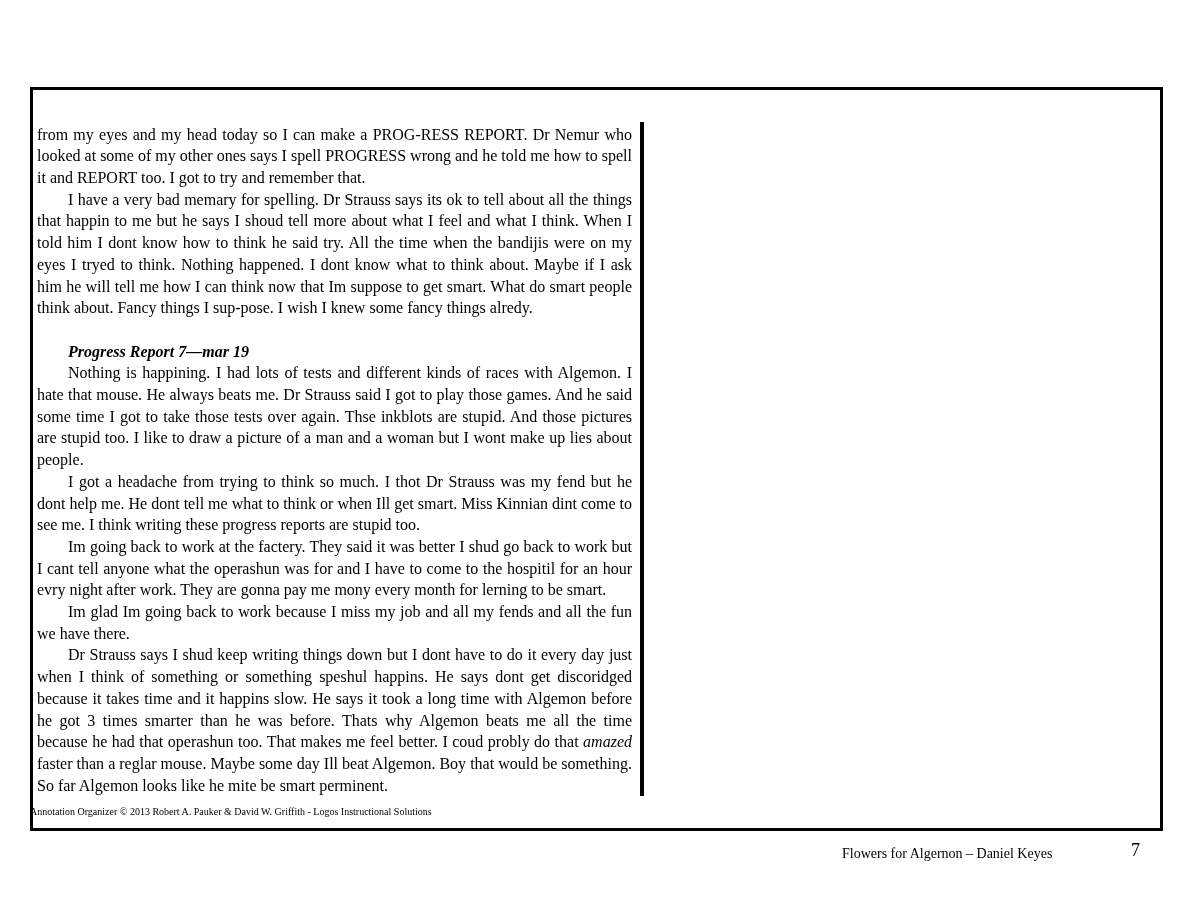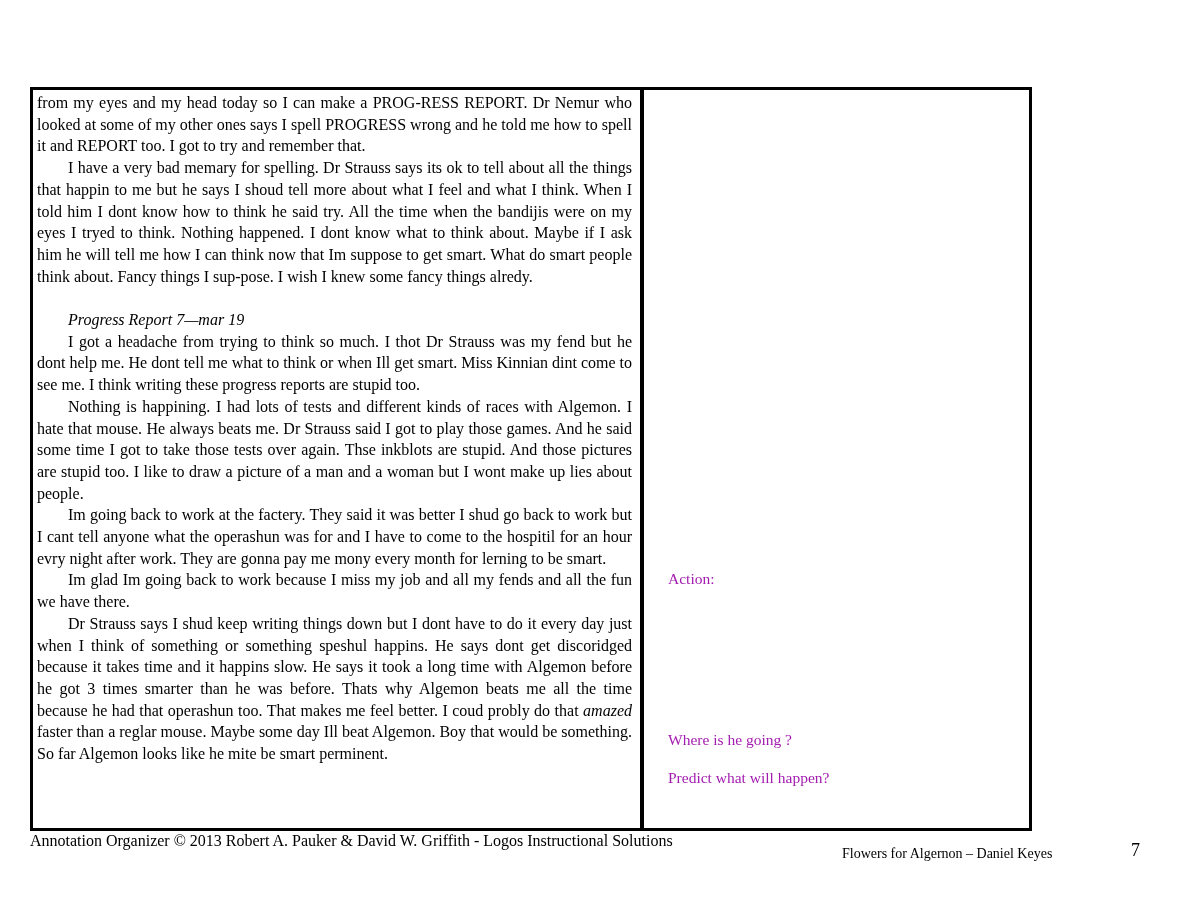--- a/index.html
+++ b/index.html
@@ -9,39 +9,40 @@
     font-family: "Liberation Serif", serif;
     color: #000;
     overflow: hidden;
   }
   .sheet { position: relative; width: 1188px; height: 918px; background: #fff; }
 
   
   .org-box {
     position: absolute;
     left: 30px; top: 87px;
-    width: 1002px; height: 744px;
+    width: 1133px; height: 744px;
     border: 3px solid #000;
     display: flex;
     background: #fff;
+    align-items: center;
   }
 
   
   .left-col {
     width: 611px;
     border-right: 4px solid #000;
     padding: 2px 8px 0 4px;
     font-size: 16px;
     line-height: 21.7px;
     text-align: justify;
   }
   .left-col p { margin: 0; text-indent: 31px; }
   .left-col p.continuation { text-indent: 0; }
   .pr-heading {
-    font-weight: normal;
+    font-weight: bold;
     font-style: italic;
     text-indent: 31px;
     margin-top: 21.7px;
     text-align: left;
   }
   .italic-word { font-style: italic; }
 
   
   .right-col {
     flex: 1;
@@ -50,22 +51,22 @@
     font-size: 15.5px;
     color: #a21caf;
   }
   .ann { position: absolute; left: 24px; white-space: nowrap; }
   .ann-action  { top: 480px; }
   .ann-where   { top: 641px; }
   .ann-predict { top: 679px; }
 
   
   .footer-left {
-    position: absolute; left: 30px; top: 832px;
-    font-size: 16px; white-space: nowrap;
+    position: absolute; left: 30px; top: 806px;
+    font-size: 10px; white-space: nowrap;
   }
   .footer-book {
     position: absolute; left: 842px; top: 846px;
     font-size: 14px; white-space: nowrap;
   }
   .footer-page {
     position: absolute; left: 1131px; top: 840px;
     font-size: 18px;
   }
 </style>
@@ -75,22 +76,22 @@
 <div class="sheet">
 
   <div class="org-box">
 
     <div class="left-col">
       <p class="continuation">from my eyes and my head today so I can make a PROG-RESS REPORT. Dr Nemur who looked at some of my other ones says I spell PROGRESS wrong and he told me how to spell it and REPORT too. I got to try and remember that.</p>
       <p>I have a very bad memary for spelling. Dr Strauss says its ok to tell about all the things that happin to me but he says I shoud tell more about what I feel and what I think. When I told him I dont know how to think he said try. All the time when the bandijis were on my eyes I tryed to think. Nothing happened. I dont know what to think about. Maybe if I ask him he will tell me how I can think now that Im suppose to get smart. What do smart people think about. Fancy things I sup-pose. I wish I knew some fancy things alredy.</p>
 
       <div class="pr-heading">Progress Report 7—mar 19</div>
 
+      <p>Nothing is happining. I had lots of tests and different kinds of races with Algemon. I hate that mouse. He always beats me. Dr Strauss said I got to play those games. And he said some time I got to take those tests over again. Thse inkblots are stupid. And those pictures are stupid too. I like to draw a picture of a man and a woman but I wont make up lies about people.</p>
       <p>I got a headache from trying to think so much. I thot Dr Strauss was my fend but he dont help me. He dont tell me what to think or when Ill get smart. Miss Kinnian dint come to see me. I think writing these progress reports are stupid too.</p>
-      <p>Nothing is happining. I had lots of tests and different kinds of races with Algemon. I hate that mouse. He always beats me. Dr Strauss said I got to play those games. And he said some time I got to take those tests over again. Thse inkblots are stupid. And those pictures are stupid too. I like to draw a picture of a man and a woman but I wont make up lies about people.</p>
 
 
       <p>Im going back to work at the factery. They said it was better I shud go back to work but I cant tell anyone what the operashun was for and I have to come to the hospitil for an hour evry night after work. They are gonna pay me mony every month for lerning to be smart.</p>
       <p>Im glad Im going back to work because I miss my job and all my fends and all the fun we have there.</p>
       <p><span>Dr Strauss says I shud keep writing things down but I dont have to do it every day just when I think of something or something speshul happins. He says dont get discoridged because it takes time and it happins slow. He says it took a long time with Algemon before he got 3 times smarter than he was before. Thats why Algemon beats me all the time because he had that operashun too. That makes me feel better. I coud probly do that </span><span class="italic-word">amazed</span><span> faster than a reglar mouse. Maybe some day Ill beat Algemon. Boy that would be something. So far Algemon looks like he mite be smart perminent.</span></p>
     </div>
 
     <div class="right-col">
       <div class="ann ann-action">Action:</div>
       <div class="ann ann-where">Where is he going ?</div>

